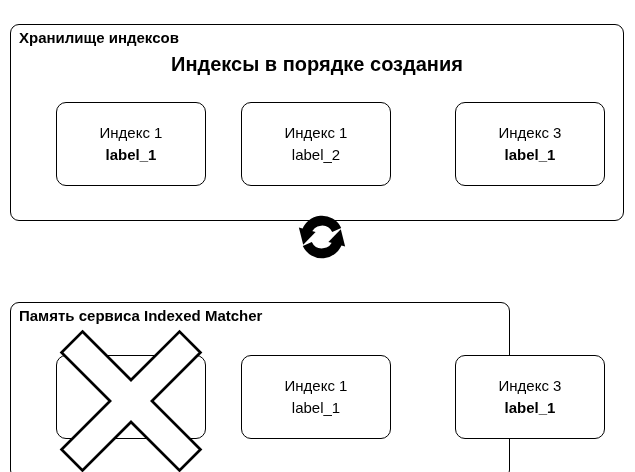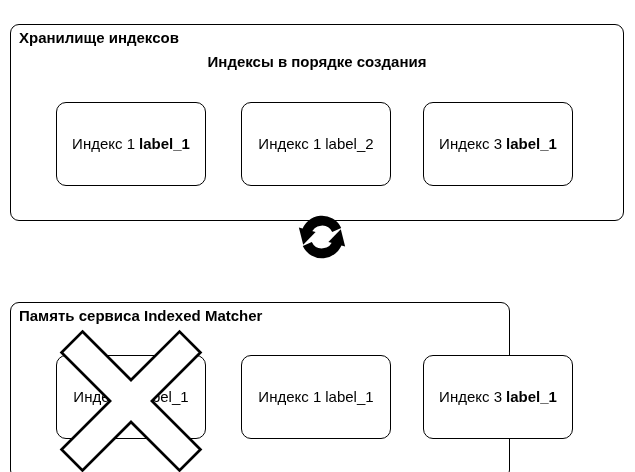--- a/index.html
+++ b/index.html
@@ -12,34 +12,34 @@
   }
   .panel-top    { left:10px; top:8px;   width:614px; height:197px; }
   .panel-bottom { left:10px; top:286px; width:500px; height:177px; }
 
   .panel-title {
     position:absolute; left:8px; top:4px;
     font-size:15px; font-weight:bold; white-space:nowrap;
   }
   .panel-subtitle {
     position:absolute; left:0; right:0; top:28px;
-    text-align:center; font-size:15px; font-weight:bold;
+    text-align:center; font-size:20px; font-weight:bold;
   }
 
   .node {
     position:absolute; width:150px; height:84px; box-sizing:border-box;
     border:1.5px solid #000; border-radius:10px; background:#fff;
-    display:flex; flex-direction:row; align-items:center; justify-content:center;
+    display:flex; flex-direction:column; align-items:center; justify-content:center;
     gap:4px; font-size:15px; line-height:18px; text-align:center;
   }
   .node-top    { top:77px; }
   .node-bottom { top:52px; }
   .pos-1 { left:45px; }
   .pos-2 { left:230px; }
-  .pos-3 { left:412px; }
+  .pos-3 { left:444px; }
   .bold { font-weight:bold; }
 
   .sync-icon {
     position:absolute; left:291px; top:205px; width:62px; height:64px;
   }
 
   .cross-overlay {
     position:absolute; left:46px; top:24px; width:148px; height:148px;
     pointer-events:none;
   }

